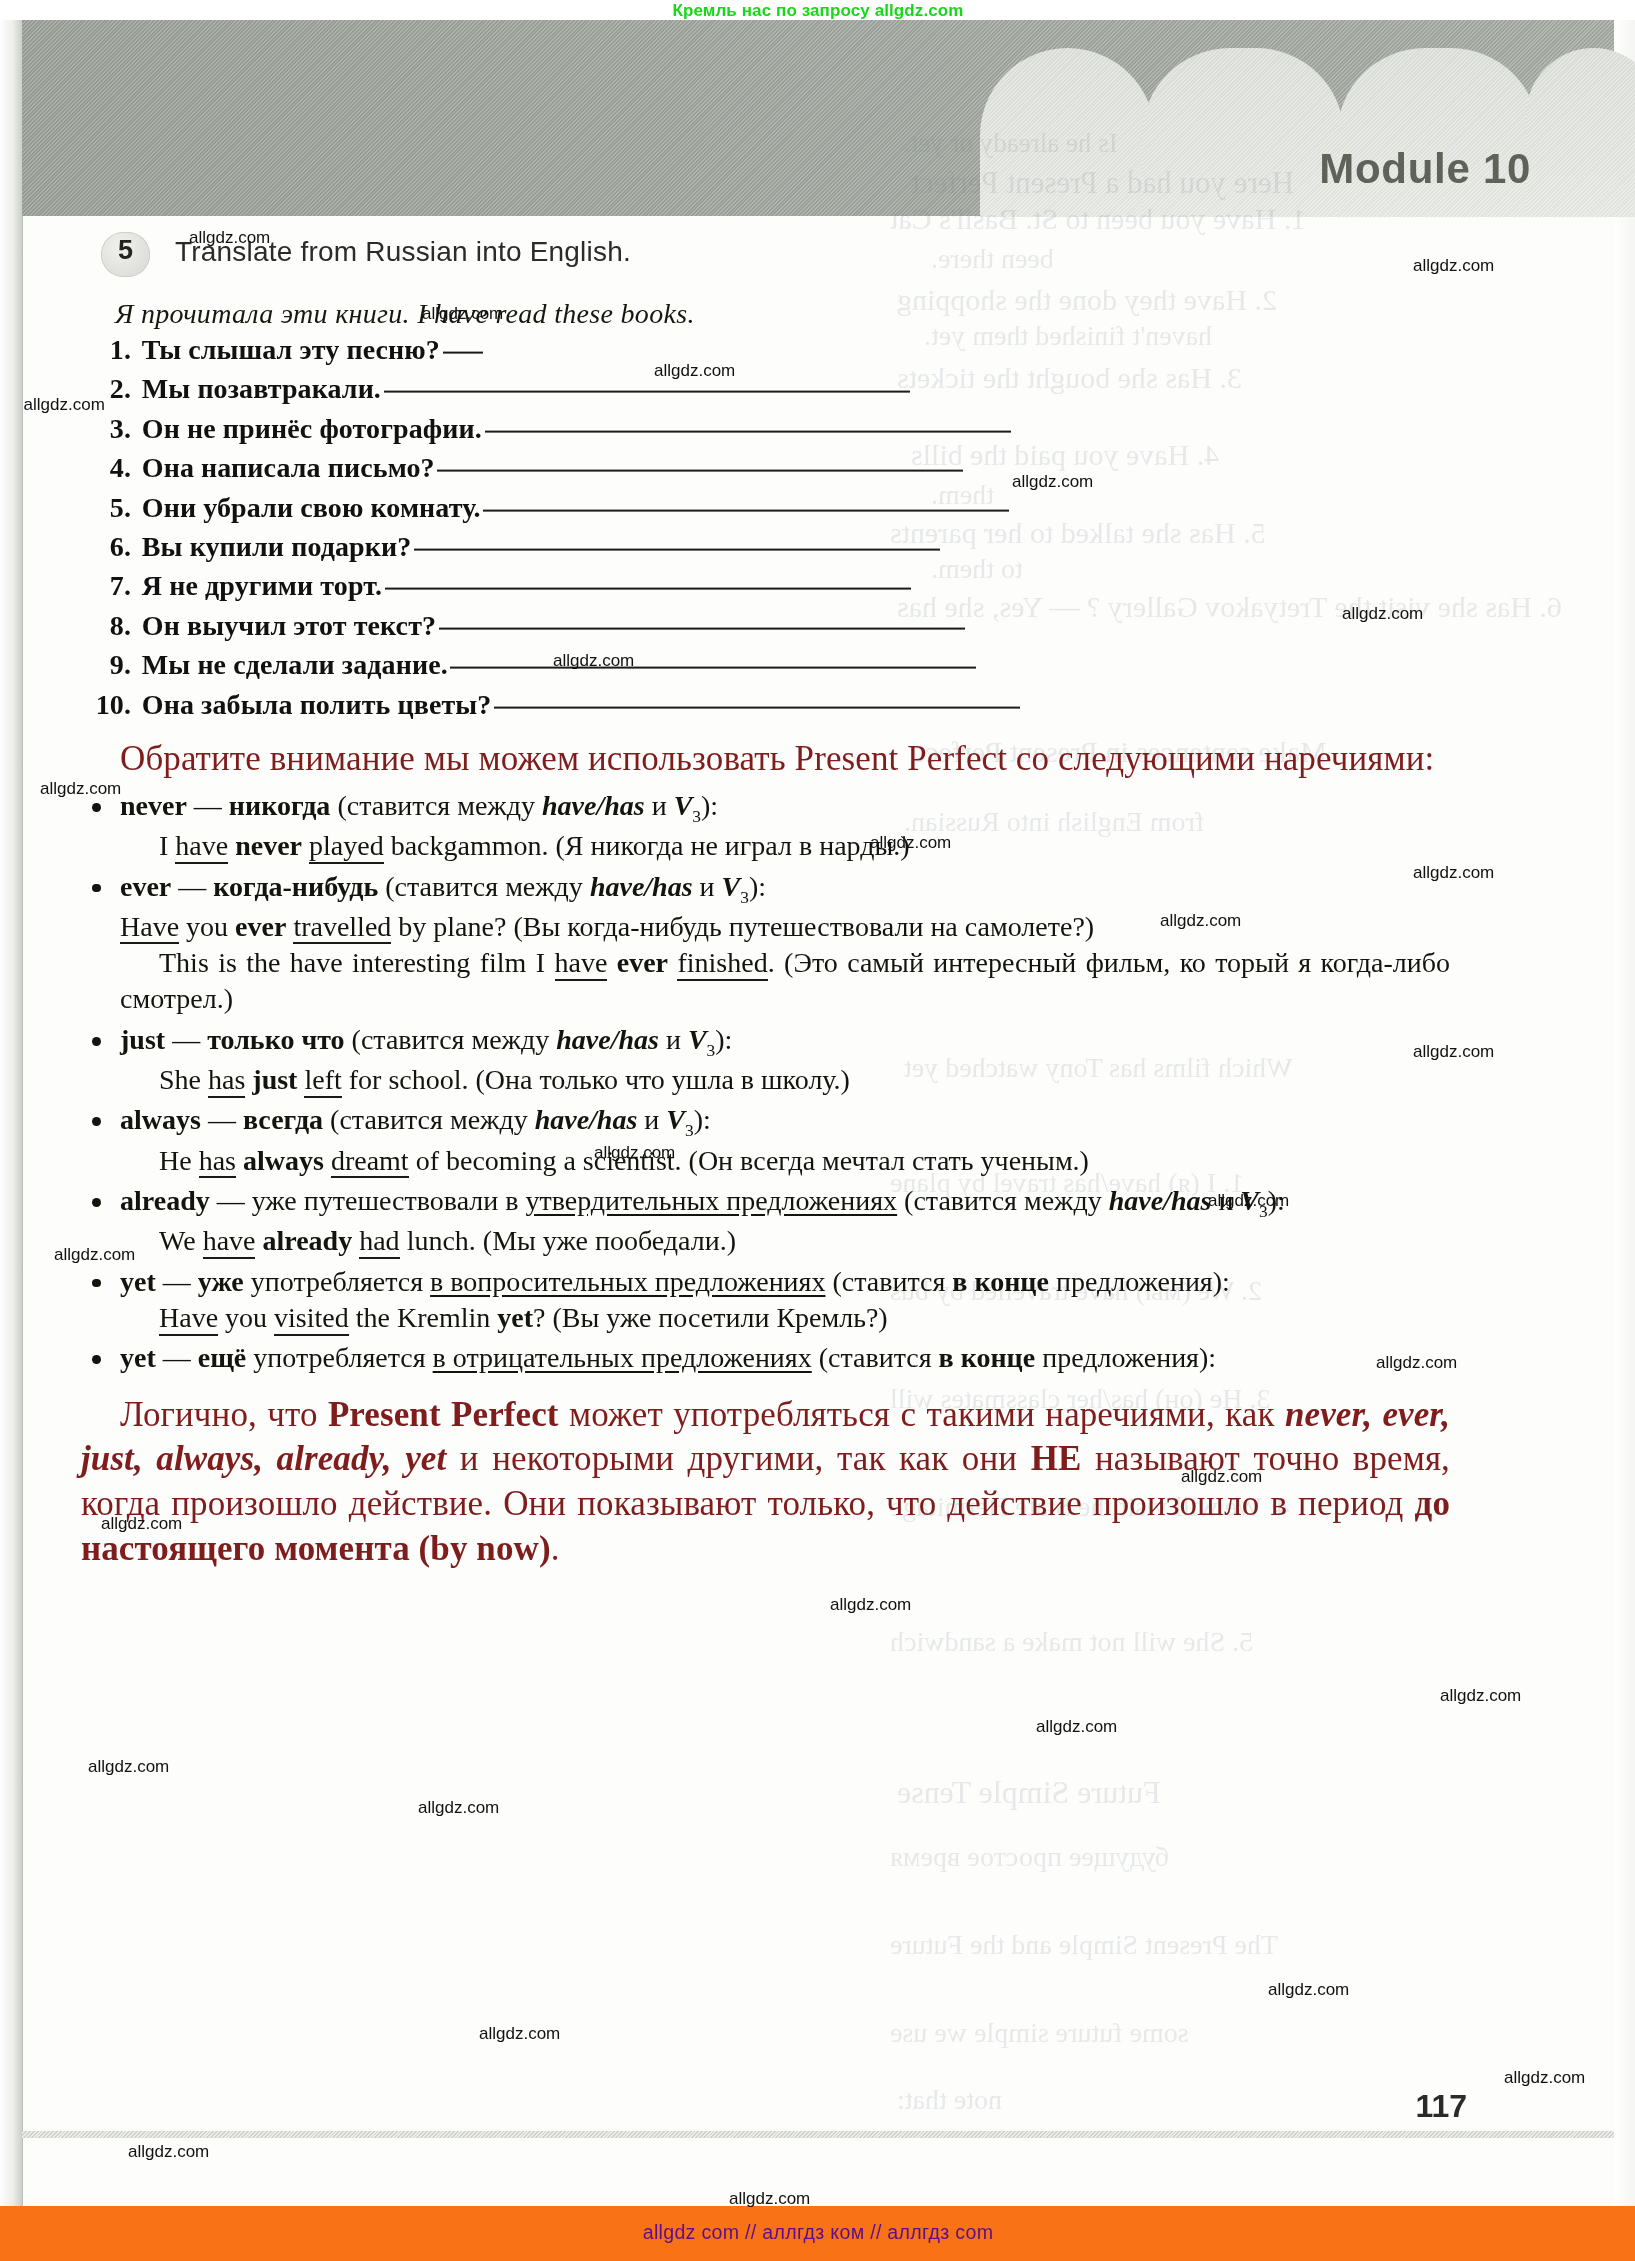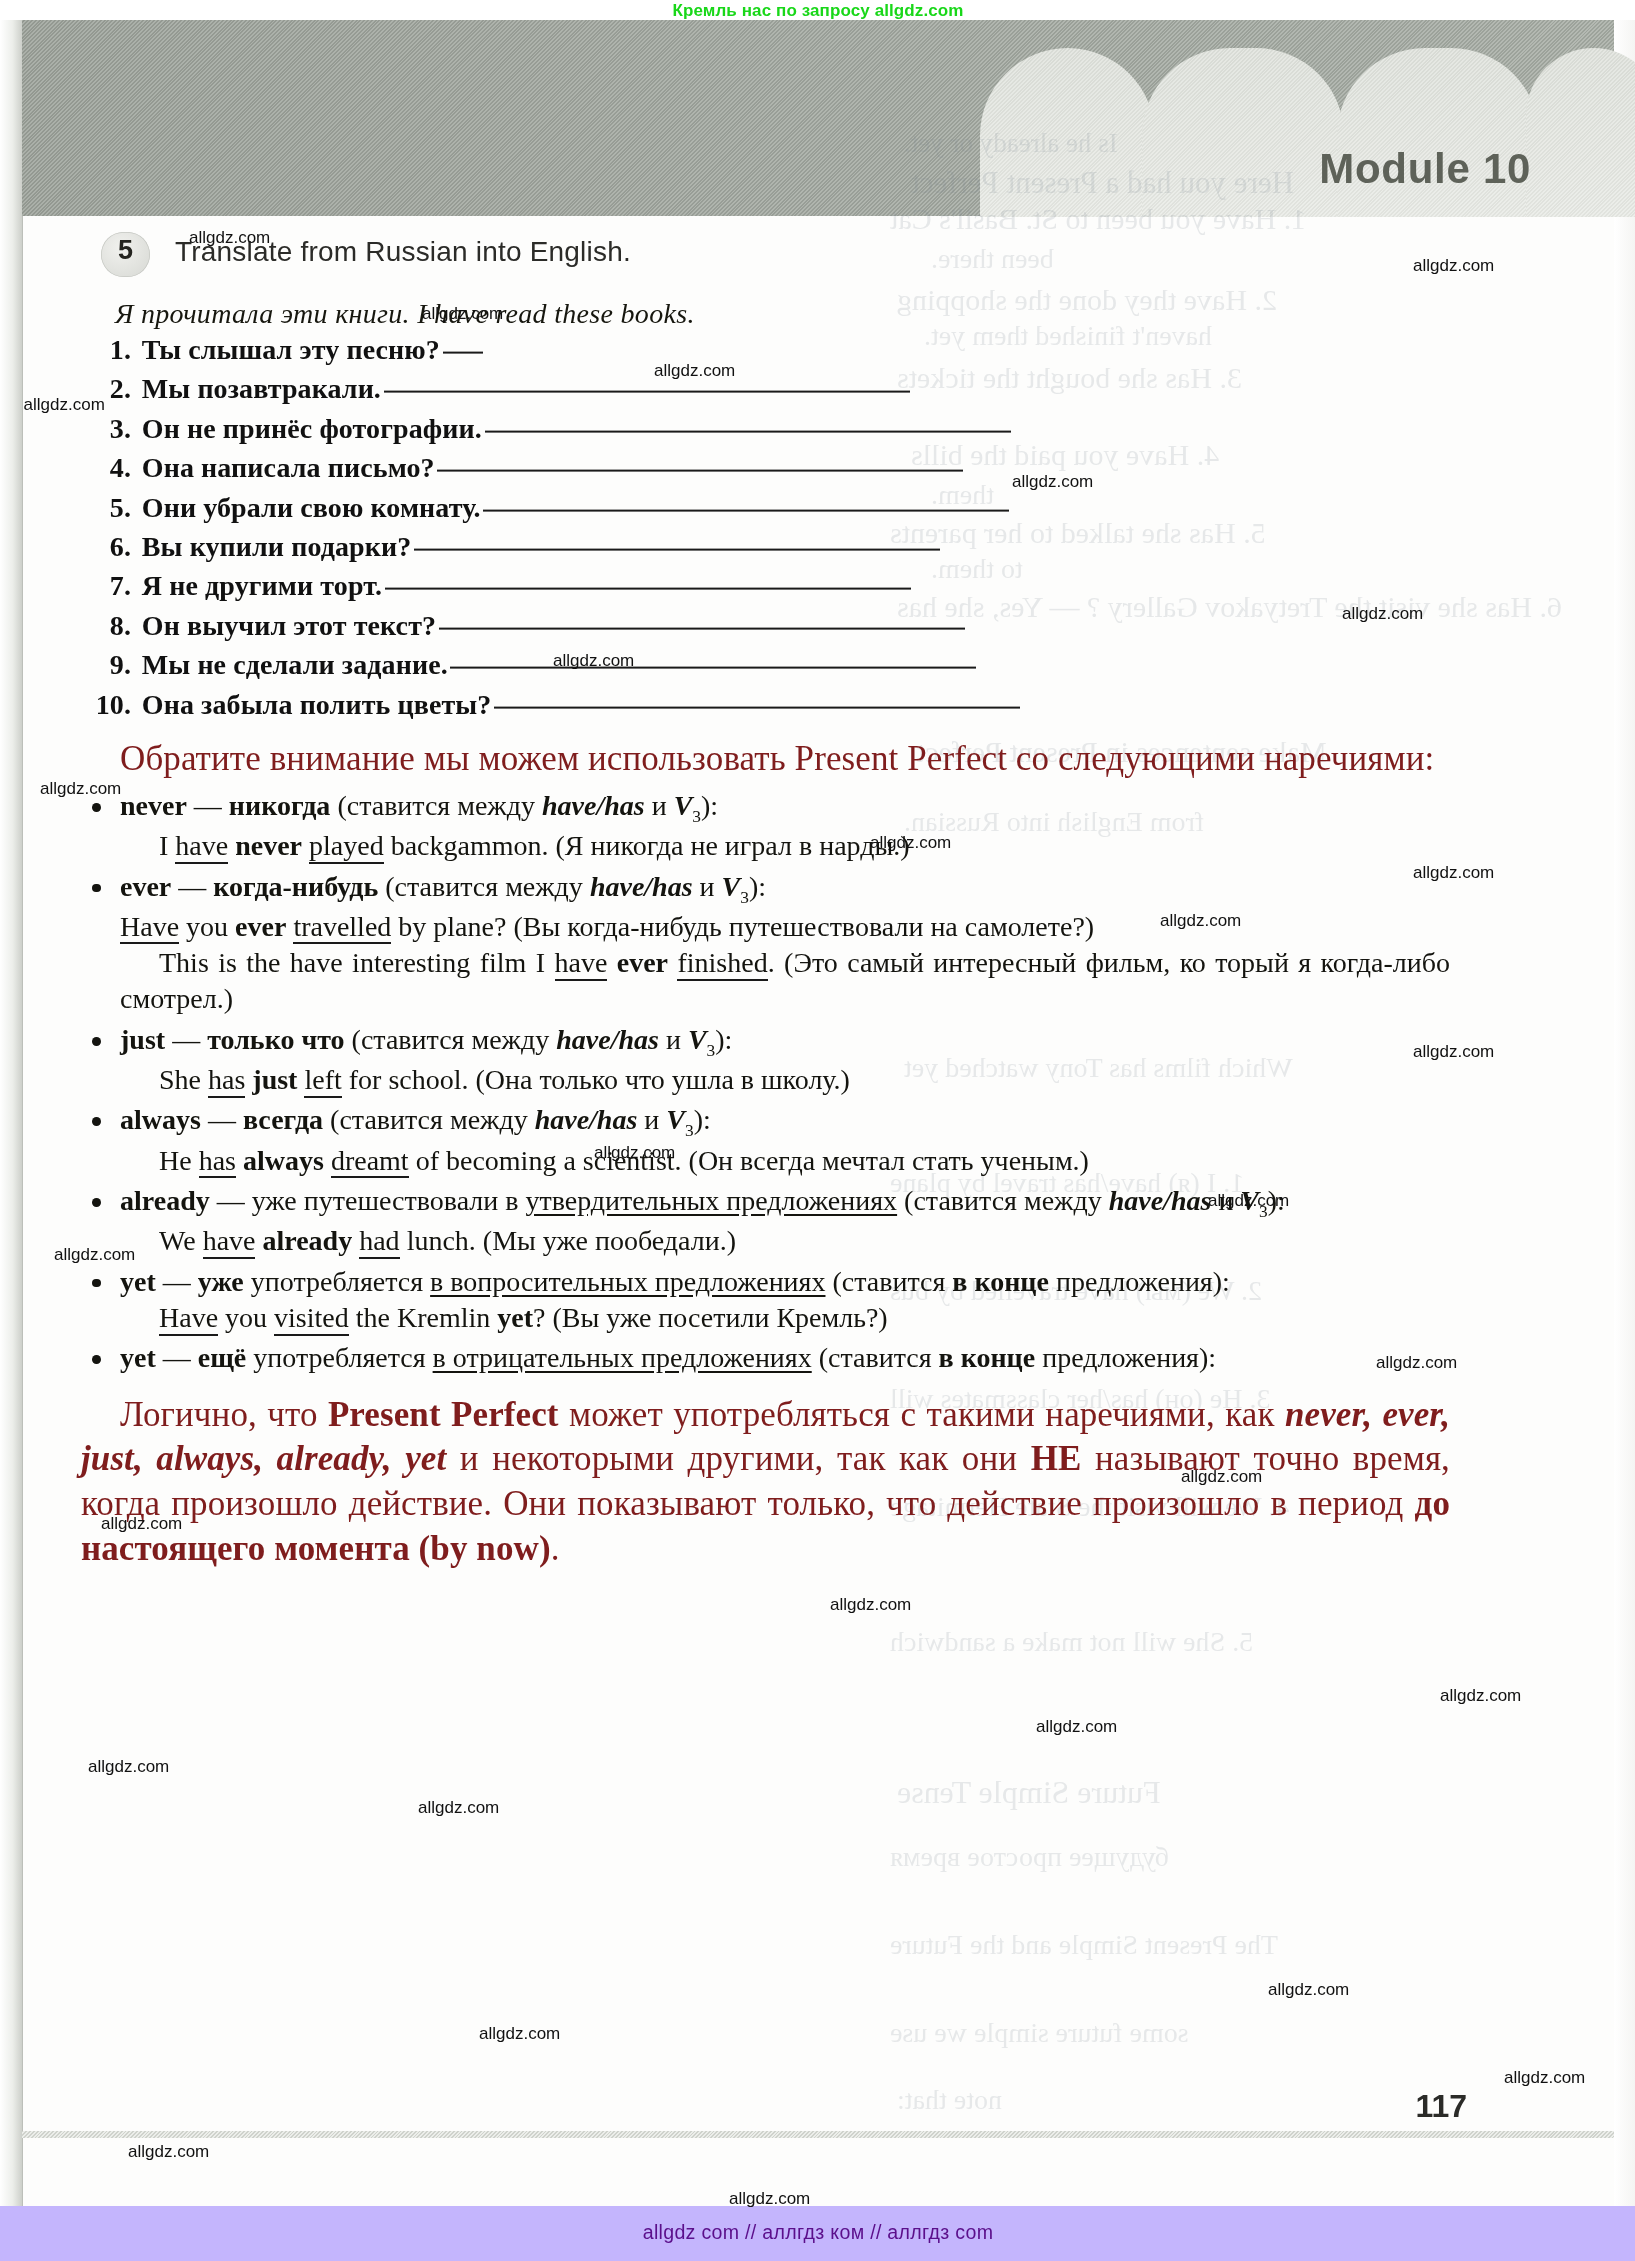--- a/index.html
+++ b/index.html
@@ -160,21 +160,21 @@
   .wm{
     position:absolute;
     font-family:"Liberation Sans", sans-serif;
     font-size:17px;color:#111;white-space:nowrap;
     pointer-events:none;
   }
 
   
   .footer{
     position:absolute;left:0;top:2206px;width:1636px;height:55px;
-    background:#c4b5fd;
+    background:#f97316;
   }
   .footer-text{
     position:absolute;left:0;top:15px;width:1636px;text-align:center;
     color:#5b0f8b;font-family:"Liberation Sans", sans-serif;
     font-size:19.6px;letter-spacing:0.3px;
   }
 
   
   .ghost{
     position:absolute;color:rgba(120,128,140,.17);

